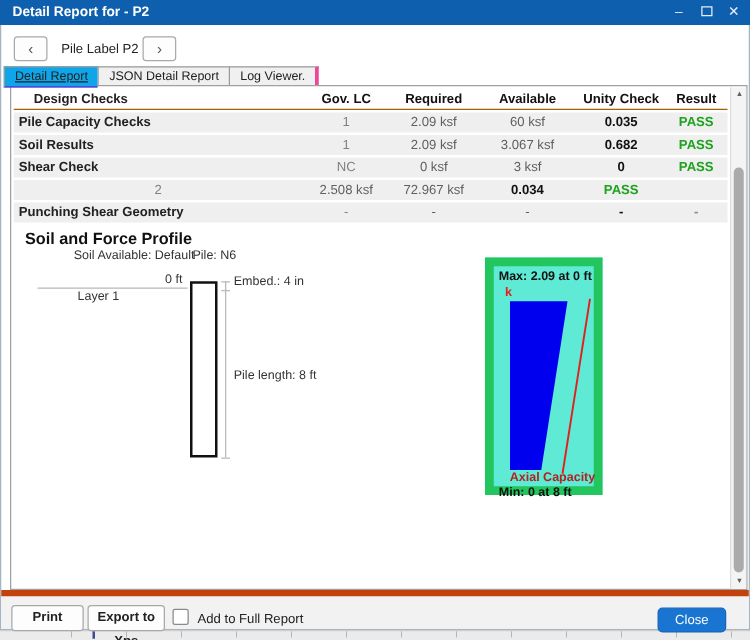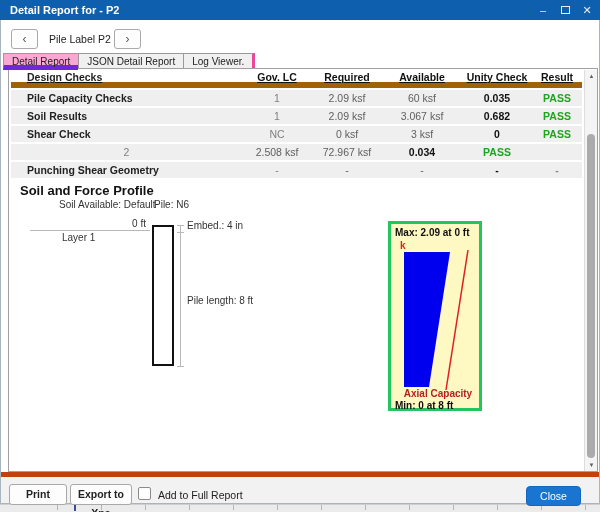--- a/index.html
+++ b/index.html
@@ -21,52 +21,52 @@
   
   .navbtn { position:absolute; width:27px; height:20px; background:#fdfdfd; border:1px solid #a9a9a9;
             border-radius:3px; color:#555; font-size:12px; text-align:center; line-height:18px; }
   .pilelabel { position:absolute; left:48px; top:33px; font-size:10.5px; color:#222; }
 
   
   .tabstrip { position:absolute; left:2px; top:53px; height:16px; display:flex; }
   .tab { font-size:10px; color:#222; padding:2px 8px 0 8px; height:16px; background:#f0f0f0;
          border:1px solid #9a9a9a; border-right:none; white-space:nowrap; }
   .tab:last-child { border-right:3px solid #ec4899; }
-  .tab.active { background:#f9a8d4; border-bottom:5px solid #6d28d9; height:17px; position:relative; z-index:3; }
+  .tab.active { background:#0ea5e9; border-bottom:1px solid #6d28d9; height:17px; position:relative; z-index:3;text-decoration:underline; }
 
   
   .content { position:absolute; left:7px; top:68px; width:590px; height:404px; background:#fff;
              border:1px solid #a0a0a0; }
 
   
   .rtable { position:absolute; left:2px; top:2px; width:571px; font-size:10.5px; }
   .trow { display:grid; grid-template-columns:1fr 70px 70px 80px 70px 50px; align-items:center; }
-  .thead { height:17px; font-weight:bold; color:#111; border-bottom:6px solid #a16207;text-decoration:underline; }
+  .thead { height:17px; font-weight:bold; color:#111; border-bottom:1px solid #a16207; }
   .tband { height:16px; background:#efefef; margin-top:2px; }
-  .cell-name { padding-left:16px; font-weight:bold; color:#222; }
+  .cell-name { padding-left:4px; font-weight:bold; color:#222; }
   .thead .cell-name { padding-left:16px; }
   .cc { text-align:center; }
   .c-gov { color:#808080; }
   .c-val { color:#5f5f5f; }
   .c-unity { color:#111; font-weight:bold; }
   .c-res { font-weight:bold; color:#8a8a8a; }
   .c-res.pass { color:#1fa31f; }
 
   
   .sectionhead { position:absolute; left:11px; top:114px; font-size:13px; font-weight:bold; color:#111; }
   .lbl { position:absolute; font-size:10px; color:#333; white-space:nowrap; }
 
   .pile-rect { position:absolute; left:143px; top:156px; width:22px; height:141px;
                border:2px solid #111; background:#fff; }
   .hline { position:absolute; height:1px; background:#b8b8b8; }
   .vline { position:absolute; width:1px; background:#b8b8b8; }
 
   
-  .chartbox { position:absolute; left:379px; top:152px; width:94px; height:190px;
-              border:3px solid #22c55e; background:#fef9c3; }
+  .chartbox { position:absolute; left:379px; top:137px; width:94px; height:190px;
+              border:7px solid #22c55e; background:#5eead4; }
   .chartbox .max { position:absolute; left:4px; top:3px; font-size:10px; font-weight:bold; color:#111; }
   .chartbox .k { position:absolute; left:9px; top:16px; font-size:10px; font-weight:bold; color:#e02020; }
   .chartbox .axial { position:absolute; left:0; top:164px; width:94px; text-align:center;
                      font-size:10px; font-weight:bold; color:#b22222; }
   .chartbox .min { position:absolute; left:4px; top:176px; font-size:10px; font-weight:bold; color:#111; }
 
   
   .scrollbar { position:absolute; left:575px; top:1px; width:13px; height:401px; background:#f4f4f4;
                border-left:1px solid #ddd; }
   .sb-arrow { position:absolute; left:0; width:13px; font-size:6px; color:#606060; text-align:center; }

